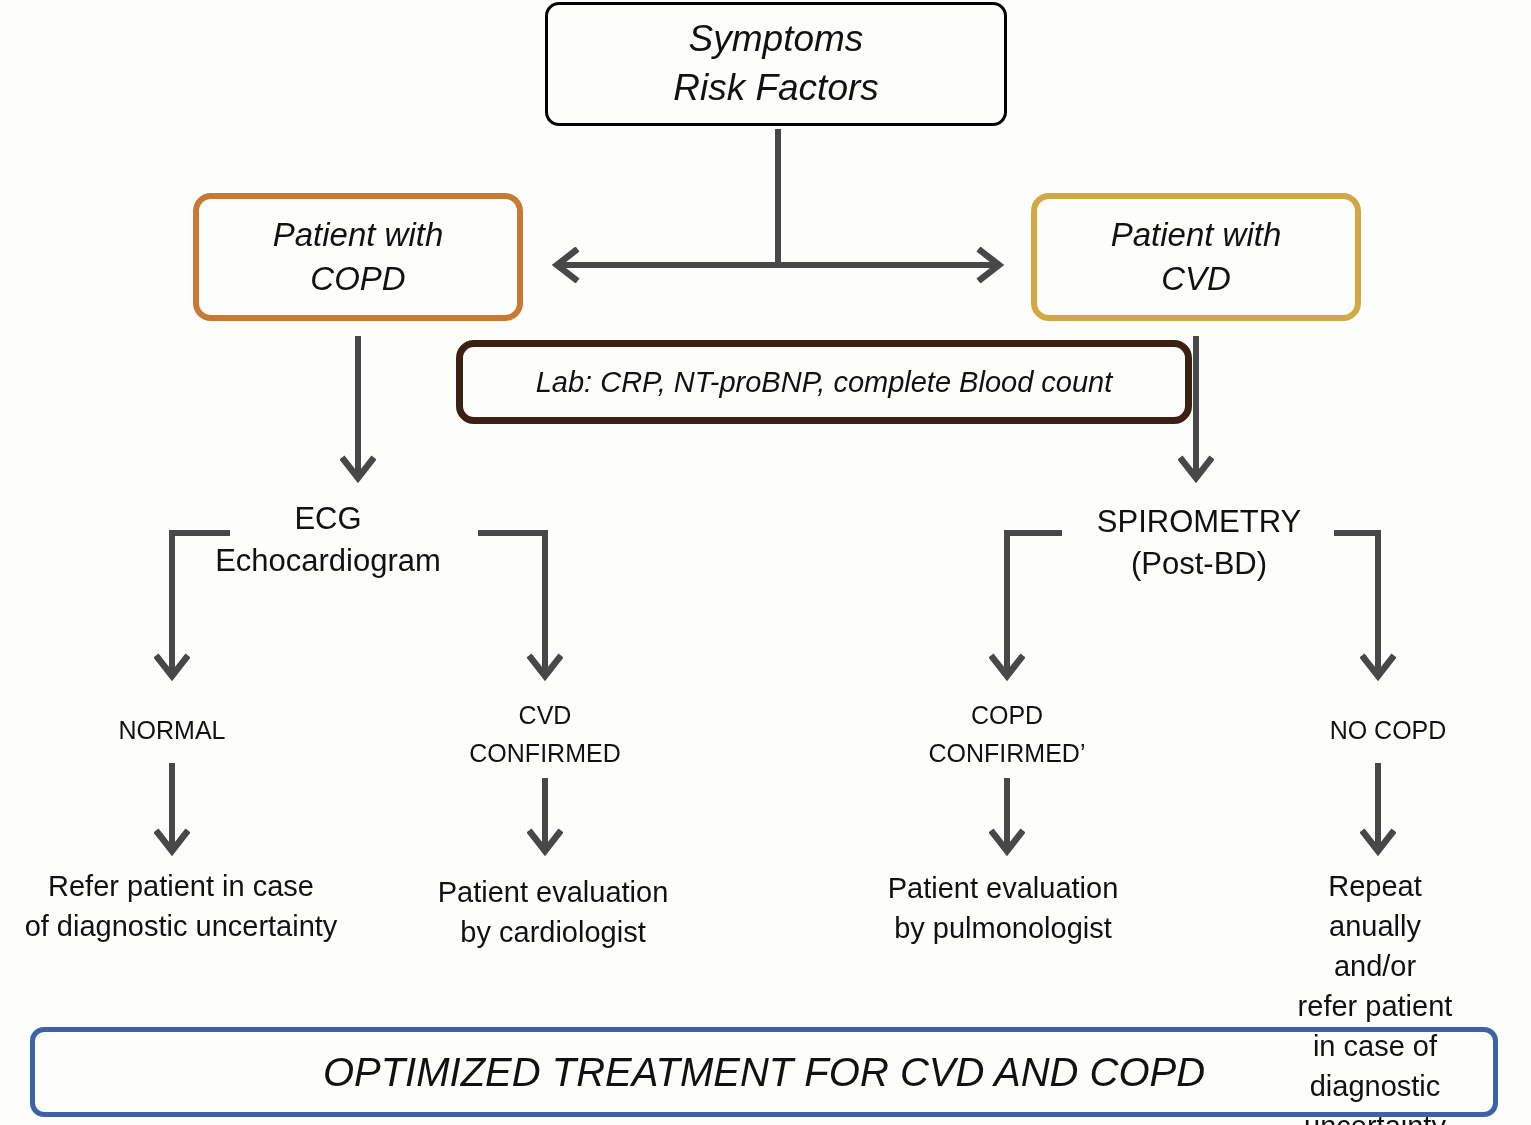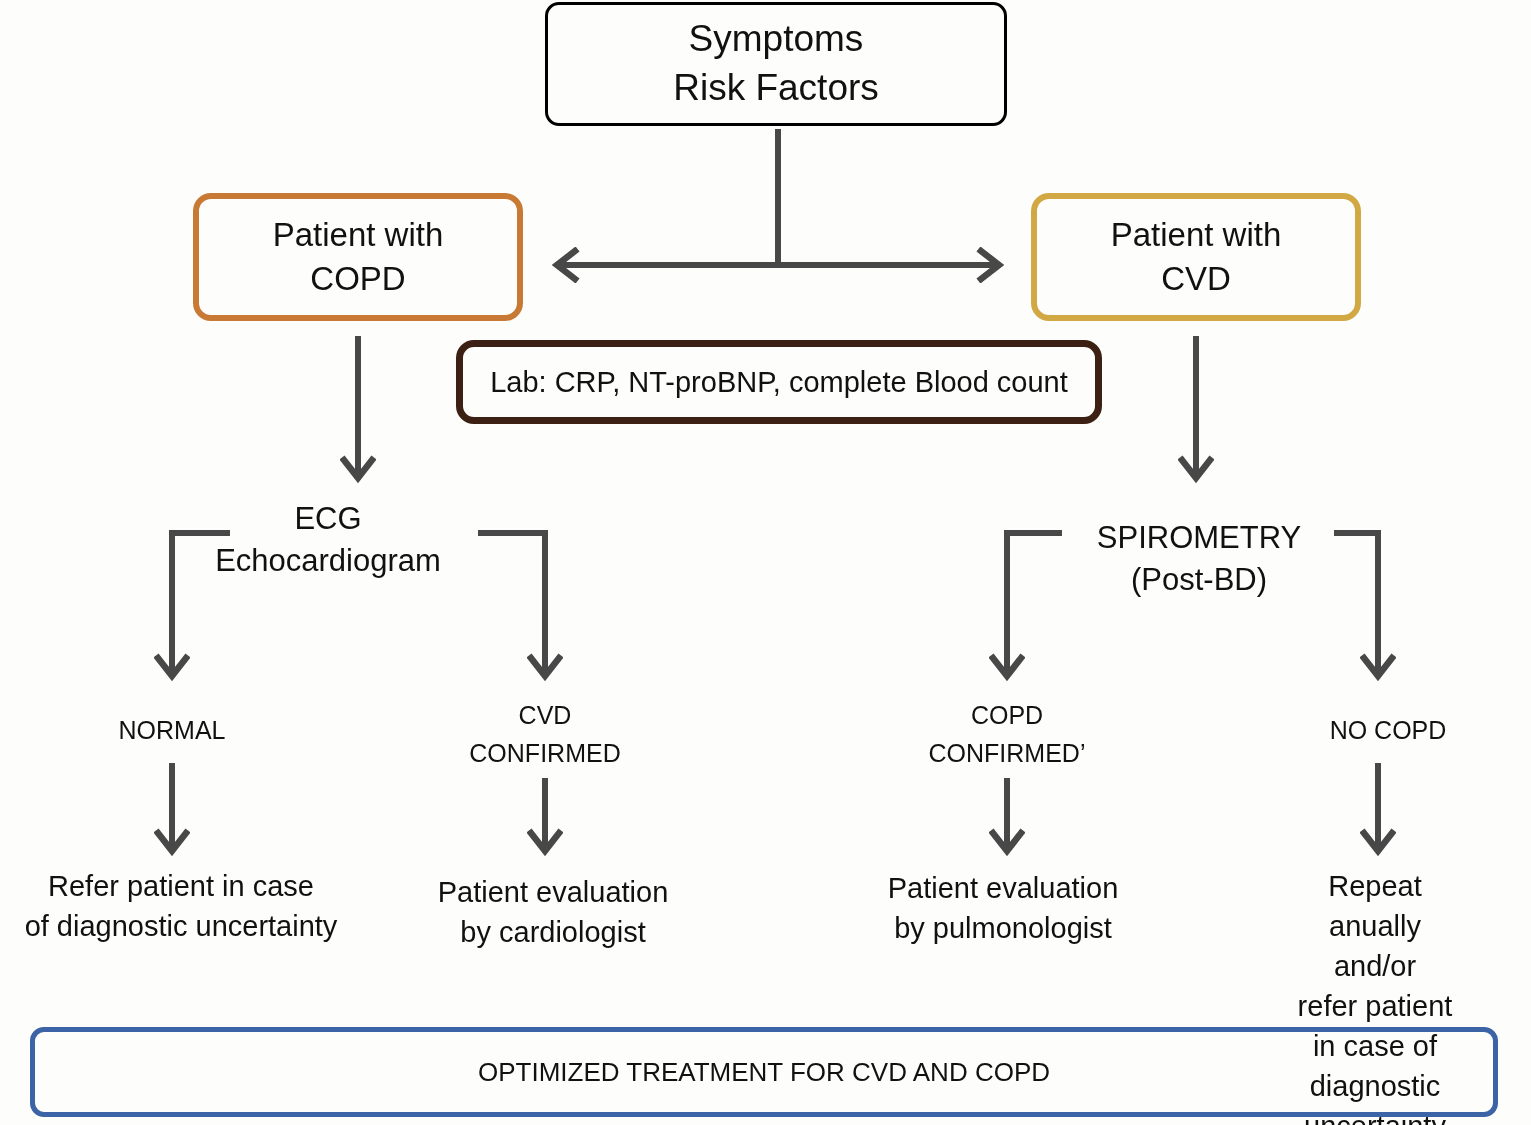--- a/index.html
+++ b/index.html
@@ -23,50 +23,51 @@
   .box {
     position: absolute;
     display: flex;
     align-items: center;
     justify-content: center;
     text-align: center;
     white-space: pre-line;
     box-sizing: border-box;
     background: transparent;
     line-height: 1.32;
+    font-style: italic;
   }
   .symptoms-box {
     left: 545px; top: 2px; width: 462px; height: 124px;
     border: 3px solid #000;
     border-radius: 14px;
     font-size: 37px;
   }
   .copd-box {
     left: 193px; top: 193px; width: 330px; height: 128px;
     border: 6px solid var(--copd_border, #c87a35);
     border-radius: 18px;
     font-size: 33px;
   }
   .cvd-box {
     left: 1031px; top: 193px; width: 330px; height: 128px;
     border: 6px solid var(--cvd_border, #d2a845);
     border-radius: 18px;
     font-size: 33px;
   }
   .lab-box {
-    left: 456px; top: 340px; width: 646px; height: 84px;
+    left: 456px; top: 340px; width: 736px; height: 84px;
     border: 7px solid var(--lab_border, #3d2014);
     border-radius: 18px;
     font-size: 29px;
   }
   .treatment-box {
     left: 30px; top: 1027px; width: 1468px; height: 90px;
     border: 5px solid var(--treatment_border, #3b63a5);
     border-radius: 14px;
-    font-size: 26px;
+    font-size: 40px;
   }
   .label {
     position: absolute;
     transform: translateX(-50%);
     text-align: center;
     white-space: pre-line;
   }
   .test-label {
     font-size: 31px;
     line-height: 1.35;
@@ -116,21 +117,21 @@
 COPD</div>
 
   <div class="box cvd-box">Patient with
 CVD</div>
 
   <div class="box lab-box">Lab: CRP, NT-proBNP, complete Blood count</div>
 
   <div class="label test-label" style="left:328px; top:498px;">ECG
 Echocardiogram</div>
 
-  <div class="label test-label" style="left:1199px; top:501px;margin-top:16px;">SPIROMETRY
+  <div class="label test-label" style="left:1199px; top:501px;">SPIROMETRY
 (Post-BD)</div>
 
   <div class="label result-label" style="left:172px; top:712px;">NORMAL</div>
 
   <div class="label result-label" style="left:545px; top:697px;">CVD
 CONFIRMED</div>
 
   <div class="label result-label" style="left:1007px; top:697px;">COPD
 CONFIRMED’</div>
 

